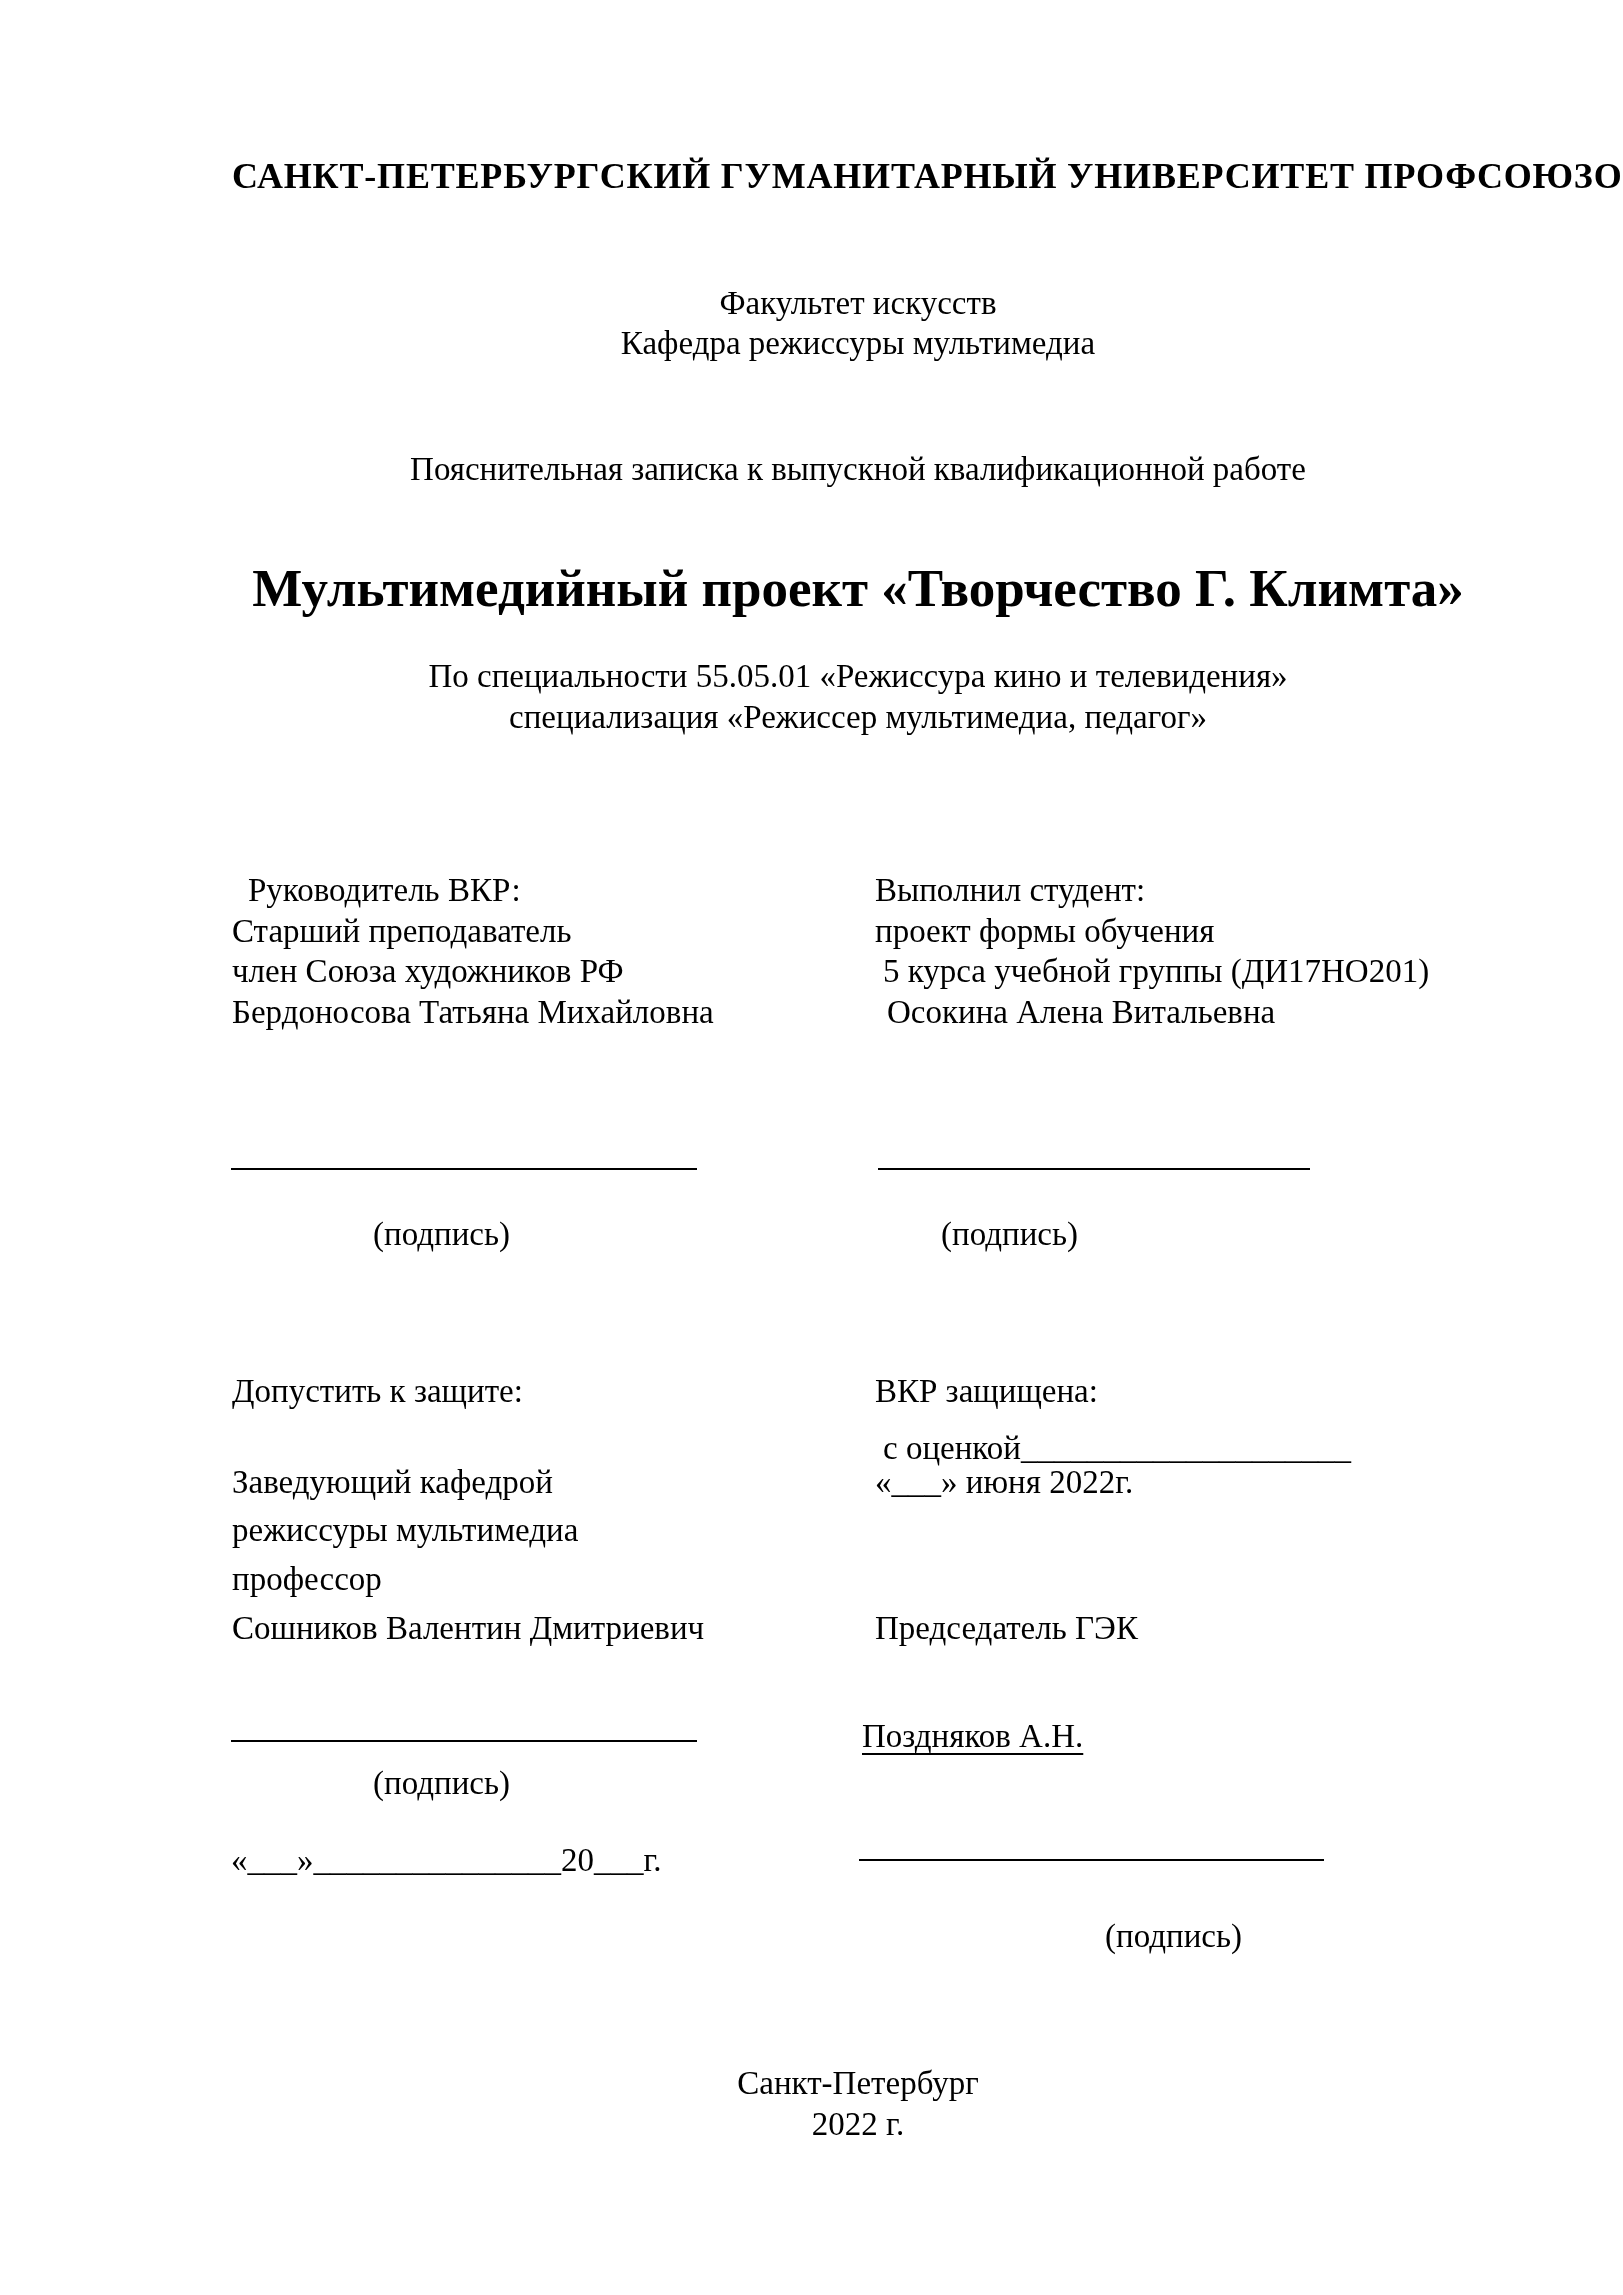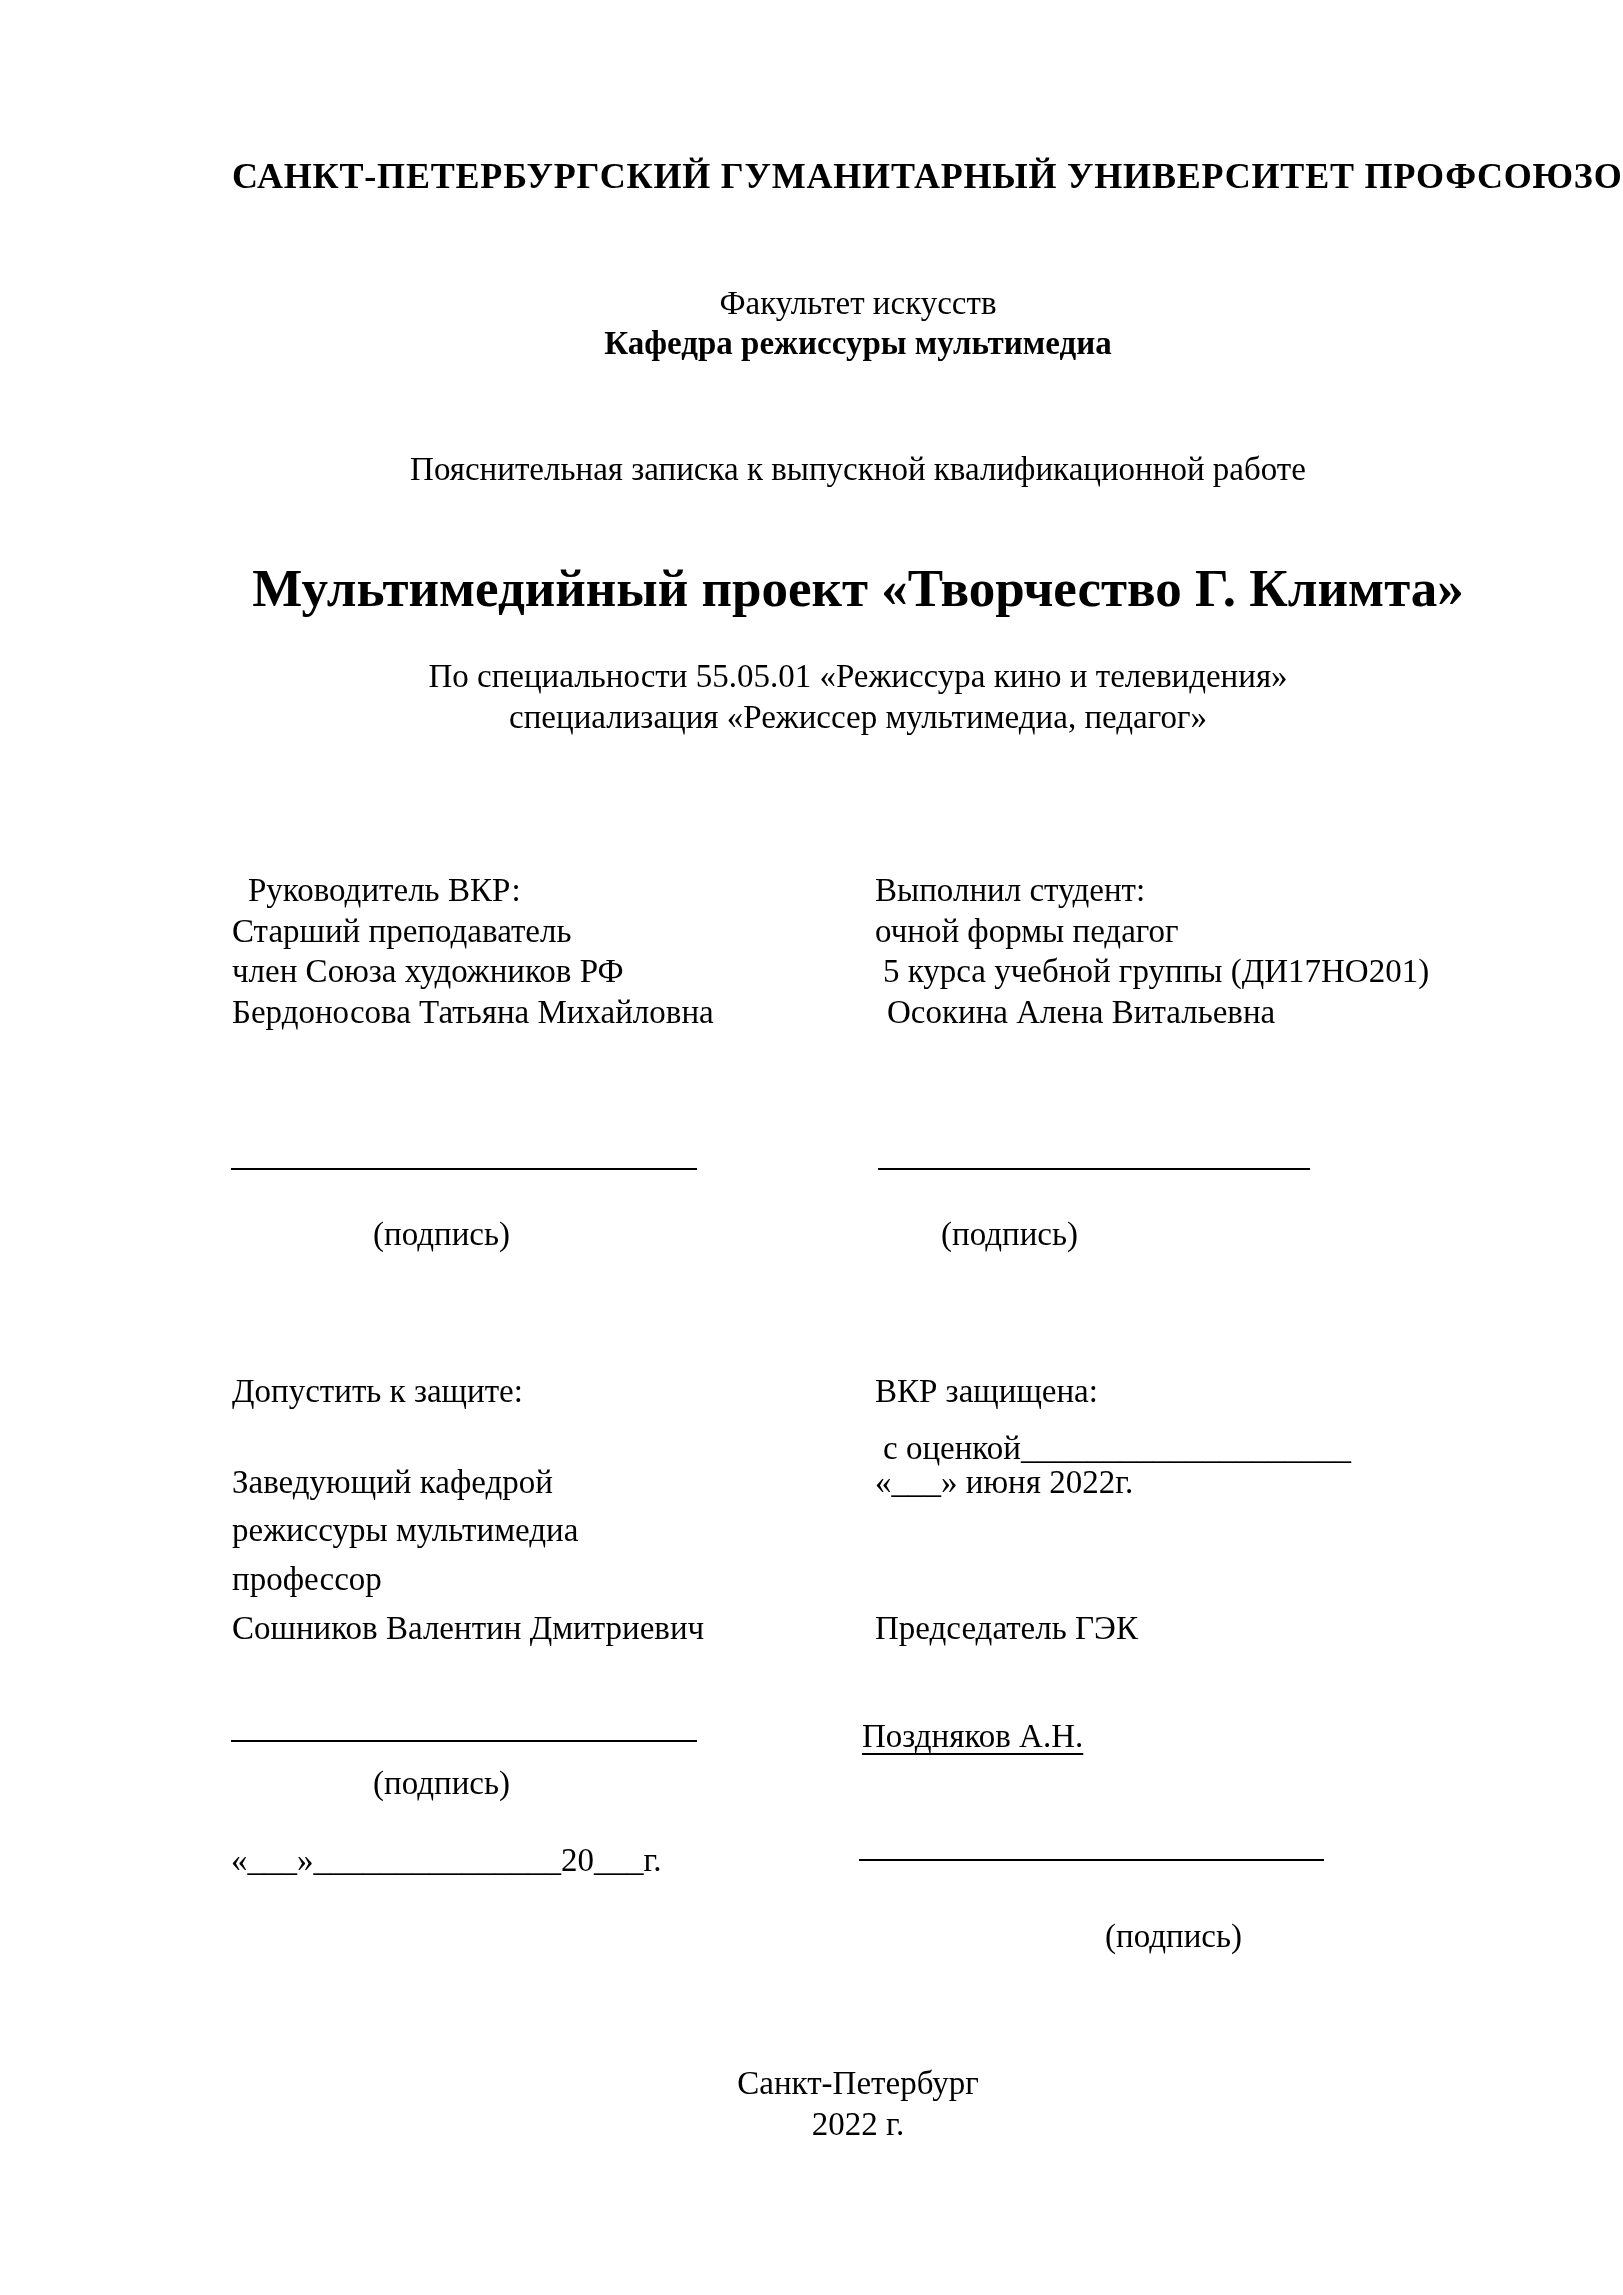--- a/index.html
+++ b/index.html
@@ -39,37 +39,37 @@
 </style>
 </head>
 <body>
 
 <div class="page">
 
   <div class="center bold u-head" style="top:154px;">САНКТ-ПЕТЕРБУРГСКИЙ ГУМАНИТАРНЫЙ УНИВЕРСИТЕТ ПРОФСОЮЗОВ</div>
 
   <div class="center" style="top:283px;">Факультет искусств</div>
 
-  <div class="center" style="top:323px;font-weight:bold;">Кафедра режиссуры мультимедиа</div>
+  <div class="center" style="top:323px;">Кафедра режиссуры мультимедиа</div>
 
   <div class="center" style="top:449px;">Пояснительная записка к выпускной квалификационной работе</div>
 
   <div class="center bold doc-title" style="top:518px;margin-top:39px;">Мультимедийный проект «Творчество Г. Климта»</div>
 
   <div class="center" style="top:656px;">По специальности 55.05.01 «Режиссура кино и телевидения»</div>
 
   <div class="center" style="top:697px;">специализация «Режиссер мультимедиа, педагог»</div>
 
   <div class="abs" style="top:870px; left:248px;">Руководитель ВКР:</div>
   <div class="abs" style="top:911px; left:232px;">Старший преподаватель</div>
   <div class="abs" style="top:951px; left:232px;">член Союза художников РФ</div>
   <div class="abs" style="top:992px; left:232px;">Бердоносова Татьяна Михайловна</div>
 
   <div class="abs" style="top:870px; left:875px;">Выполнил студент:</div>
-  <div class="abs" style="top:911px; left:875px;">очной формы педагог</div>
+  <div class="abs" style="top:911px; left:875px;">проект формы обучения</div>
   <div class="abs" style="top:951px; left:883px;">5 курса учебной группы (ДИ17НО201)</div>
   <div class="abs" style="top:992px; left:887px;">Осокина Алена Витальевна</div>
 
   <div class="sig-line" style="top:1168px; left:231px; width:466px;"></div>
   <div class="sig-line" style="top:1168px; left:878px; width:432px;"></div>
 
   <div class="abs" style="top:1214px; left:373px;">(подпись)</div>
   <div class="abs" style="top:1214px; left:941px;">(подпись)</div>
 
   <div class="abs" style="top:1371px; left:232px;">Допустить к защите:</div>

